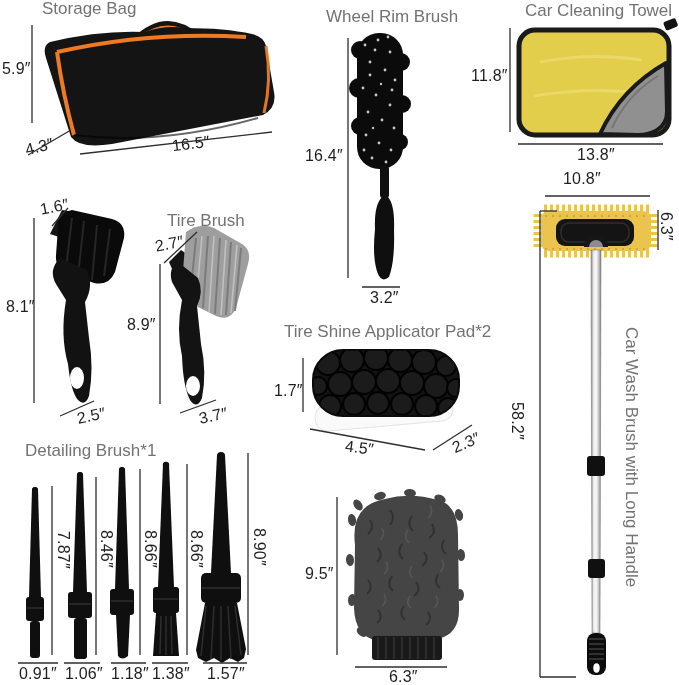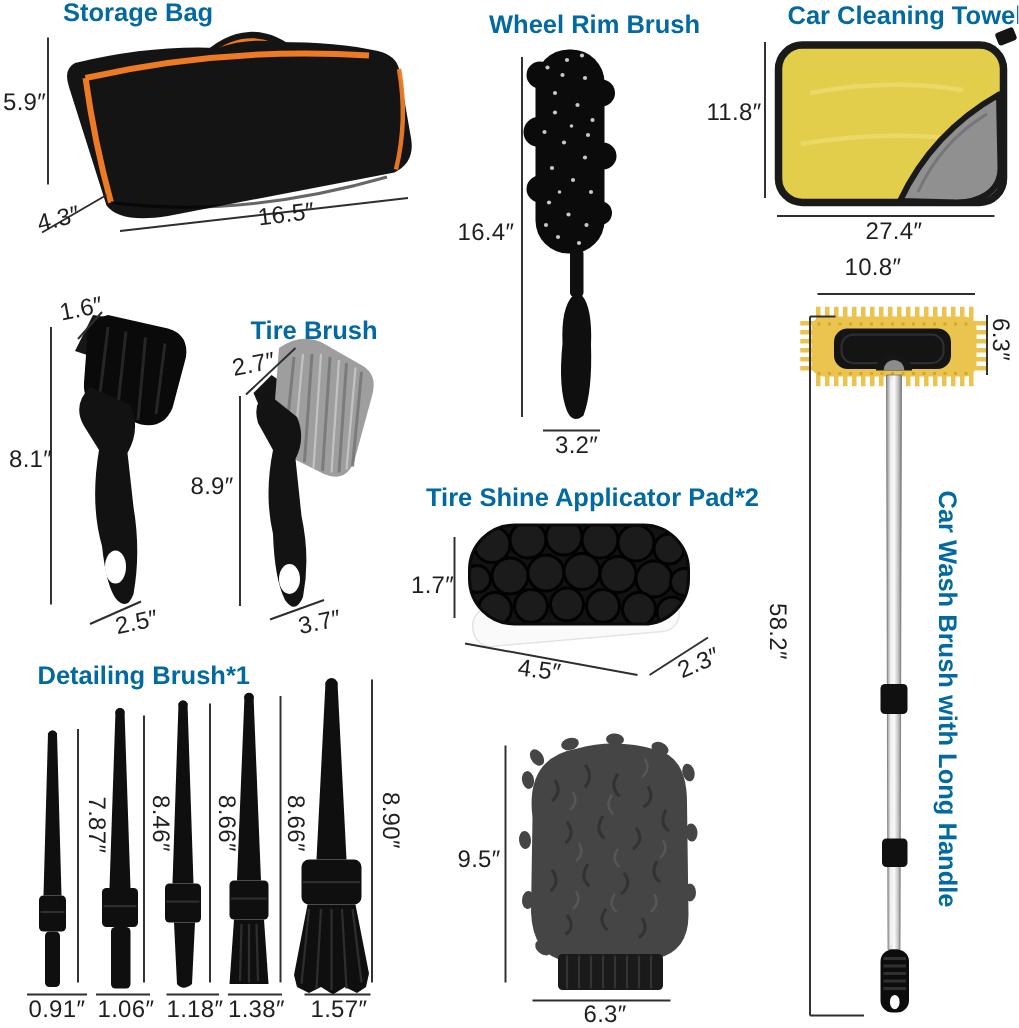--- a/index.html
+++ b/index.html
@@ -1,20 +1,20 @@
 <!DOCTYPE html>
 <html><head>
 <meta charset="utf-8">
 <style>
   html,body{margin:0;padding:0;background:#ffffff;}
   .canvas{position:relative;width:679px;height:685px;background:#fff;
           font-family:"Liberation Sans",sans-serif;overflow:hidden;}
   .art{position:absolute;left:0;top:0;}
   .lbl{position:absolute;color:#1f1f1f;font-size:16px;line-height:1;white-space:nowrap;letter-spacing:.2px;}
-  .ttl{position:absolute;color:#0369a1;font-size:17px;font-weight:bold;line-height:1;white-space:nowrap;}
+  .ttl{position:absolute;color:#737373;font-size:17px;font-weight:normal;line-height:1;white-space:nowrap;}
   .v{writing-mode:vertical-rl;}
 </style>
 </head>
 <body>
 
 <div class="canvas">
 
   <svg class="art" width="679" height="685" viewBox="0 0 679 685">
     <defs>
       <linearGradient id="gPole" x1="0" y1="0" x2="1" y2="0">
@@ -309,21 +309,21 @@
   <div class="lbl" style="left:2px;top:61px">5.9″</div>
   <div class="lbl" style="left:25px;top:139px;transform:rotate(-14deg)">4.3″</div>
   <div class="lbl" style="left:172px;top:136px;transform:rotate(-7deg)">16.5″</div>
 
   <div class="ttl" style="left:326px;top:8px">Wheel Rim Brush</div>
   <div class="lbl" style="left:305px;top:148px">16.4″</div>
   <div class="lbl" style="left:370px;top:290px">3.2″</div>
 
   <div class="ttl" style="left:525px;top:2px">Car Cleaning Towel</div>
   <div class="lbl" style="left:471px;top:68px">11.8″</div>
-  <div class="lbl" style="left:577px;top:147px">27.4″</div>
+  <div class="lbl" style="left:577px;top:147px">13.8″</div>
 
   <div class="lbl" style="left:40px;top:199px;transform:rotate(-11deg)">1.6″</div>
   <div class="lbl" style="left:6px;top:299px">8.1″</div>
   <div class="lbl" style="left:77px;top:408px;transform:rotate(-12deg)">2.5″</div>
 
   <div class="ttl" style="left:167px;top:212px">Tire Brush</div>
   <div class="lbl" style="left:155px;top:236px;transform:rotate(-11deg)">2.7″</div>
   <div class="lbl" style="left:127px;top:317px">8.9″</div>
   <div class="lbl" style="left:199px;top:408px;transform:rotate(-12deg)">3.7″</div>
 

